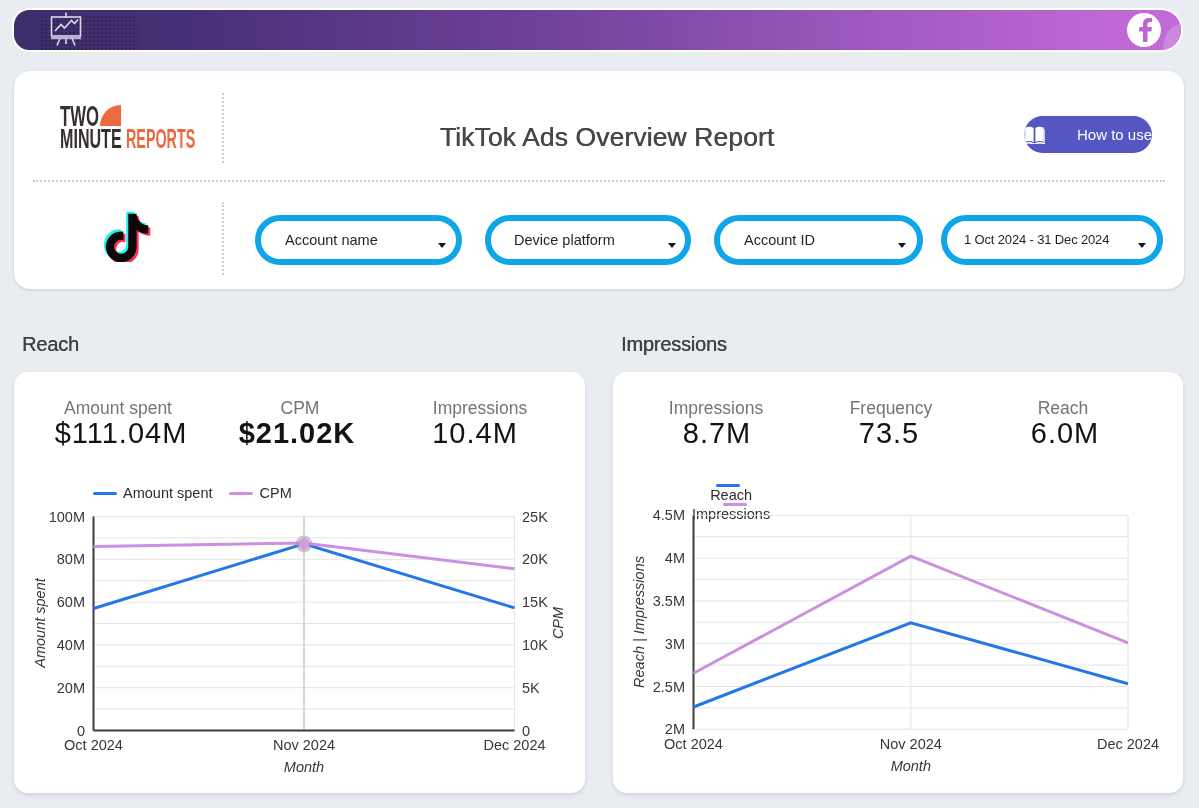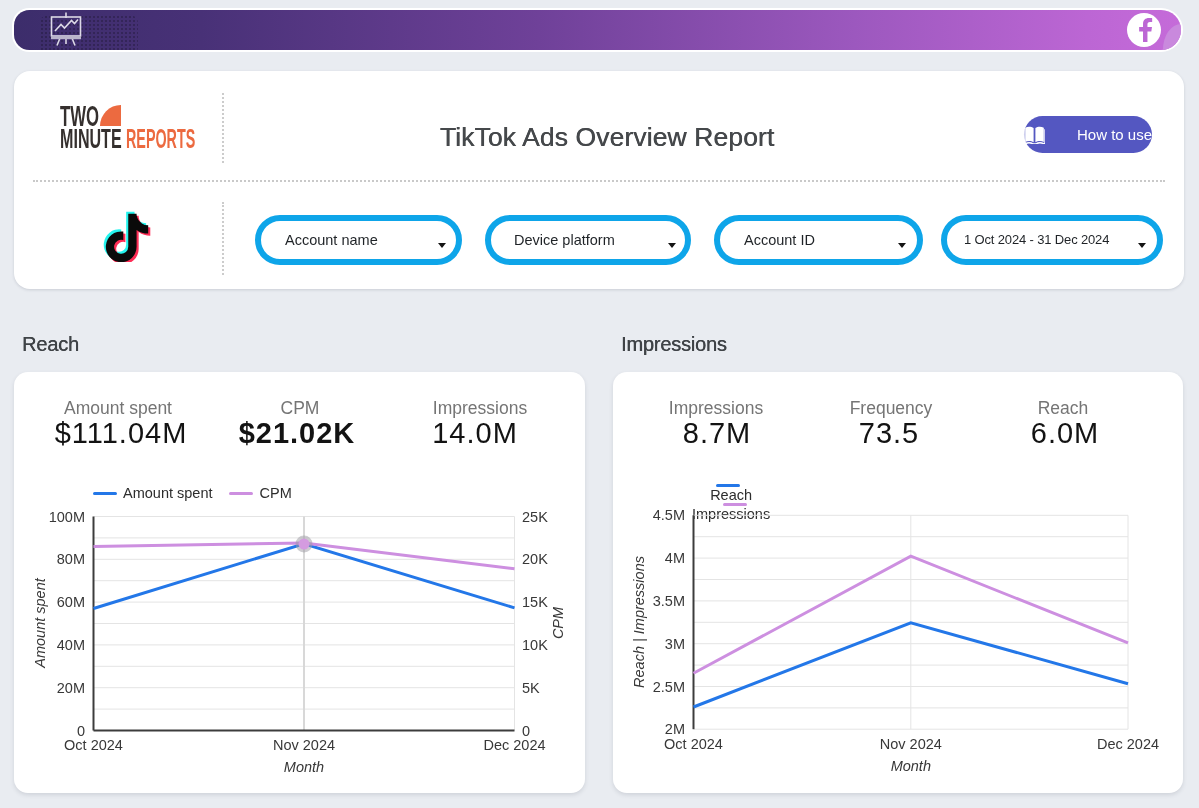--- a/index.html
+++ b/index.html
@@ -113,21 +113,21 @@
 <div class="section abs" style="left:621px; top:333px;">Impressions</div>
 
 <div id="card1" class="card abs"></div>
 <div id="card2" class="card abs"></div>
 
 <div class="sc-label abs" style="left:38px;  top:398px; width:160px;">Amount spent</div>
 <div class="sc-value abs" style="left:41px;  top:417px; width:160px;">$111.04M</div>
 <div class="sc-label abs" style="left:220px; top:398px; width:160px;">CPM</div>
 <div class="sc-value abs" style="left:217px; top:417px; width:160px;font-weight:bold;">$21.02K</div>
 <div class="sc-label abs" style="left:400px; top:398px; width:160px;">Impressions</div>
-<div class="sc-value abs" style="left:395px; top:417px; width:160px;">14.0M</div>
+<div class="sc-value abs" style="left:395px; top:417px; width:160px;">10.4M</div>
 
 <div class="sc-label abs" style="left:636px;  top:398px; width:160px;">Impressions</div>
 <div class="sc-value abs" style="left:637px;  top:417px; width:160px;">8.7M</div>
 <div class="sc-label abs" style="left:811px;  top:398px; width:160px;">Frequency</div>
 <div class="sc-value abs" style="left:809px;  top:417px; width:160px;">73.5</div>
 <div class="sc-label abs" style="left:983px;  top:398px; width:160px;">Reach</div>
 <div class="sc-value abs" style="left:985px;  top:417px; width:160px;">6.0M</div>
 
 <div class="legend abs" style="left:93px; top:485px;">
   <span class="dash" style="background:#2377e8;"></span>Amount spent

